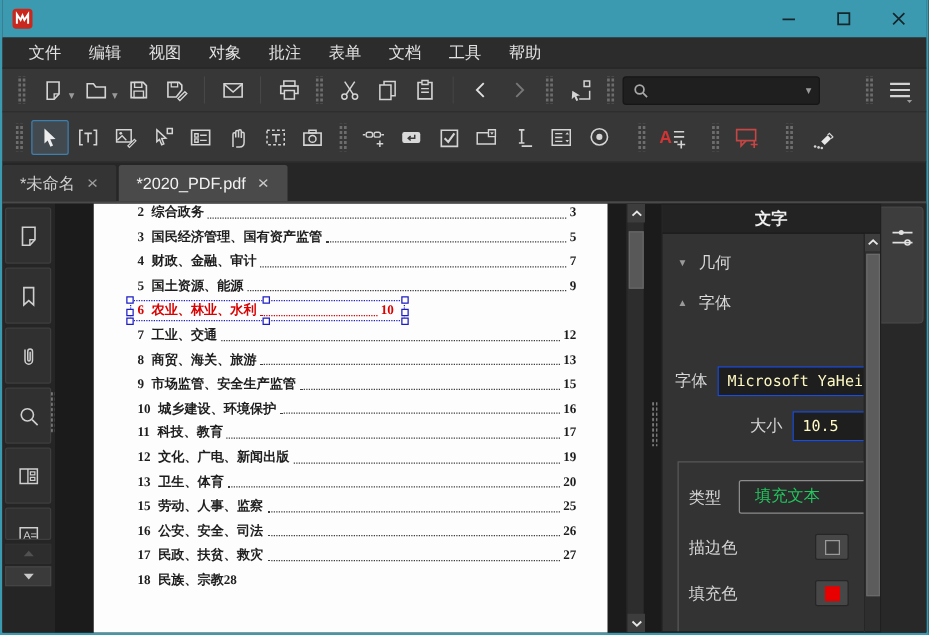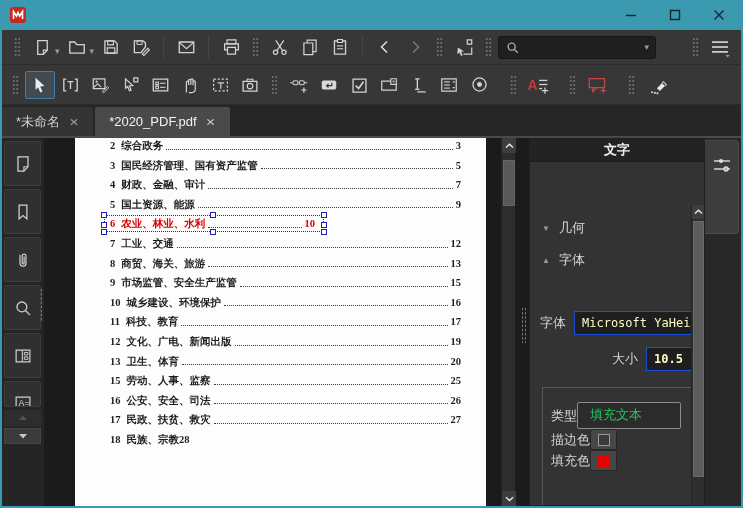--- a/index.html
+++ b/index.html
@@ -70,33 +70,33 @@
   
   .dscroll { position:absolute; right:14px; top:0; bottom:0; width:14px; background:#2d2d2d; border-left:1px solid #242424; }
   .dscroll .sb-btn { position:absolute; left:0; width:14px; height:15px; background:#3d3d3d; display:flex; align-items:center; justify-content:center; }
   .dscroll .up { top:0; } .dscroll .down { bottom:0; }
   .dscroll .thumb { position:absolute; left:1px; width:12px; top:22px; height:46px; background:#585858; border:1px solid #666; }
   .split-grip { position:absolute; right:3px; top:46%; width:5px; height:36px;
     background-image:radial-gradient(#7a7a7a .8px, transparent 1px); background-size:3px 4.2px; }
 
   
   .rightwrap { width:212px; flex:0 0 auto; display:flex; background:#2a2a2a; }
-  .panel { flex:1; display:flex; flex-direction:column; background:#333; border:1px solid #1f1f1f; min-width:0;gap:43px; }
+  .panel { flex:1; display:flex; flex-direction:column; background:#333; border:1px solid #1f1f1f; min-width:0; }
   .panel-header { height:23px; background:#232323; color:#f0f0f0; font-weight:bold; display:flex; align-items:center; justify-content:center; font-size:13px; border-bottom:1px solid #1d1d1d; flex:0 0 auto;}
   .panel-body { flex:1; position:relative; padding:8px 16px 0 10px; overflow:hidden; }
   .sec-row { display:flex; align-items:center; gap:9px; color:#d8d8d8; font-size:13px; margin:6px 0 14px 2px; }
   .tri { font-size:8px; color:#9a9a9a; }
   .prop-row { display:flex; align-items:center; margin-bottom:12px; color:#d5d5d5; font-size:13px; }
   .prop-row .lbl { margin-right:8px; white-space:nowrap; }
   .tinput { background:#1e1e1e; border:1px solid #1d4ed8; color:#fef9c3; font-family:"DejaVu Sans Mono","Liberation Mono",monospace; font-size:12px; padding:4px 7px; }
   .font-input { flex:1; min-width:0; margin-right:-14px; white-space:nowrap; overflow:hidden; }
   .size-row { justify-content:flex-end; }
-  .size-input { width:56px; margin-right:-14px;font-weight:bold; }
+  .size-input { width:68px; margin-right:-14px; }
   .groupbox { border:1px solid #585858; margin:16px -4px 0 2px; padding:14px 8px 10px 8px; height:200px; }
-  .g-row { display:flex; align-items:center; justify-content:flex-start; color:#d5d5d5; font-size:13px; }
+  .g-row { display:flex; align-items:center; justify-content:space-between; margin-bottom:16px; color:#d5d5d5; font-size:13px; }
   .combo { background:#2b2b2b; border:1px solid #8c8c8c; border-radius:2px; color:#22c55e; padding:3px 12px 4px 12px; font-size:13px; min-width:104px; text-align:left; margin-right:-12px;}
   .swatch-btn { width:27px; height:21px; background:#474747; border:1px solid #262626; border-radius:2px; display:flex; align-items:center; justify-content:center; margin-right:4px;}
   .swatch { width:12px; height:12px; }
   
   .pscroll { position:absolute; right:0; top:0; bottom:0; width:13px; background:#2e2e2e; border-left:1px solid #262626; }
   .pscroll .sb-btn { position:absolute; top:0; left:0; width:13px; height:14px; background:#3d3d3d; display:flex; align-items:center; justify-content:center; }
   .pscroll .thumb { position:absolute; left:1px; width:11px; top:16px; bottom:28px; background:#5c5c5c; border:1px solid #6a6a6a; }
 
   
   .tabstrip { width:36px; background:#282828; flex:0 0 auto; padding-top:2px; }
@@ -128,20 +128,31 @@
           </svg>
         </div>
       <div class="win-btn">
           <svg class="ic" width="12" height="12" viewBox="0 0 12 12">
             <path d="M1.5,1.5 L10.5,10.5 M10.5,1.5 L1.5,10.5" stroke="#15272c" stroke-width="1.4"></path>
           </svg>
         </div>
     </div>
   </div>
 
+  <div class="menubar">
+    <span class="menu-item">文件</span>
+    <span class="menu-item">编辑</span>
+    <span class="menu-item">视图</span>
+    <span class="menu-item">对象</span>
+    <span class="menu-item">批注</span>
+    <span class="menu-item">表单</span>
+    <span class="menu-item">文档</span>
+    <span class="menu-item">工具</span>
+    <span class="menu-item">帮助</span>
+  </div>
 
   <div class="toolbar tb1">
     <div class="grip"></div>
     <div class="tbtn">
       <svg class="ic" width="19" height="19" viewBox="0 0 18 18">
           <polygon points="4.5,2.5 13.5,2.5 13.5,11.5 9.8,15.5 4.5,15.5" fill="none" stroke="#d4d4d4" stroke-width="1.3"></polygon>
           <polyline points="13.5,11.5 9.8,11.5 9.8,15.5" fill="none" stroke="#d4d4d4" stroke-width="1.1"></polyline>
         </svg>
     </div>
     <span class="caret">▾</span>

